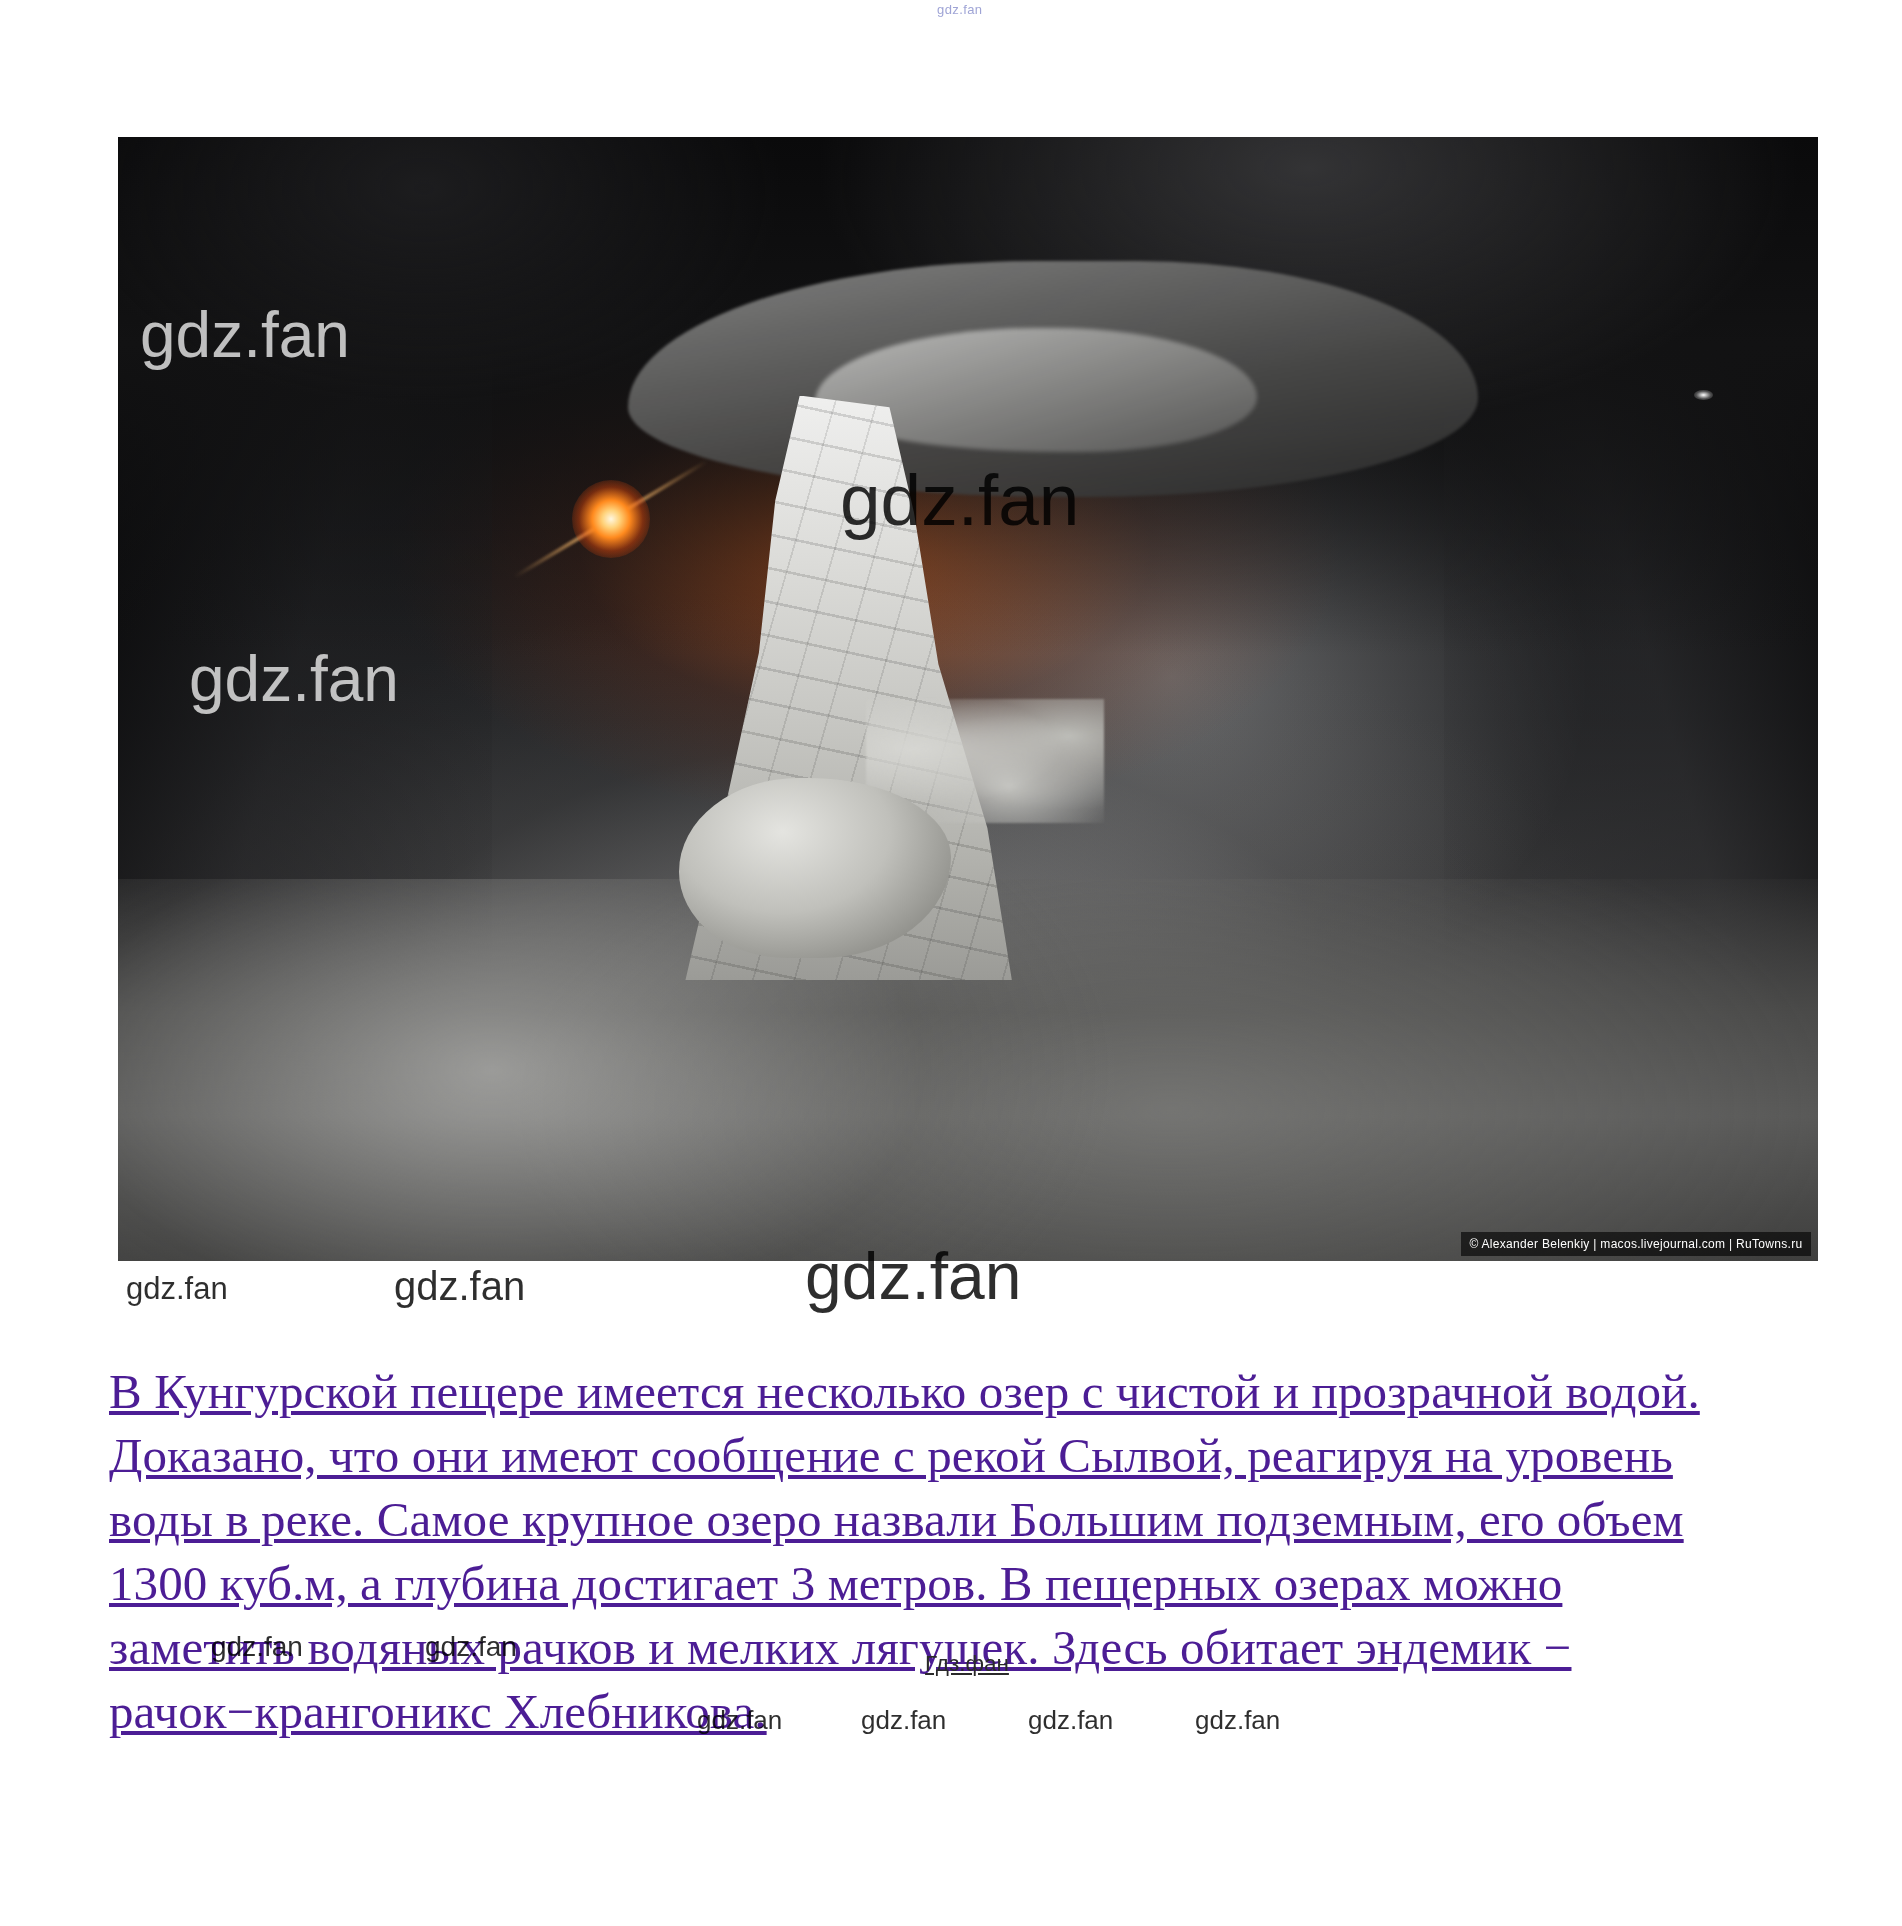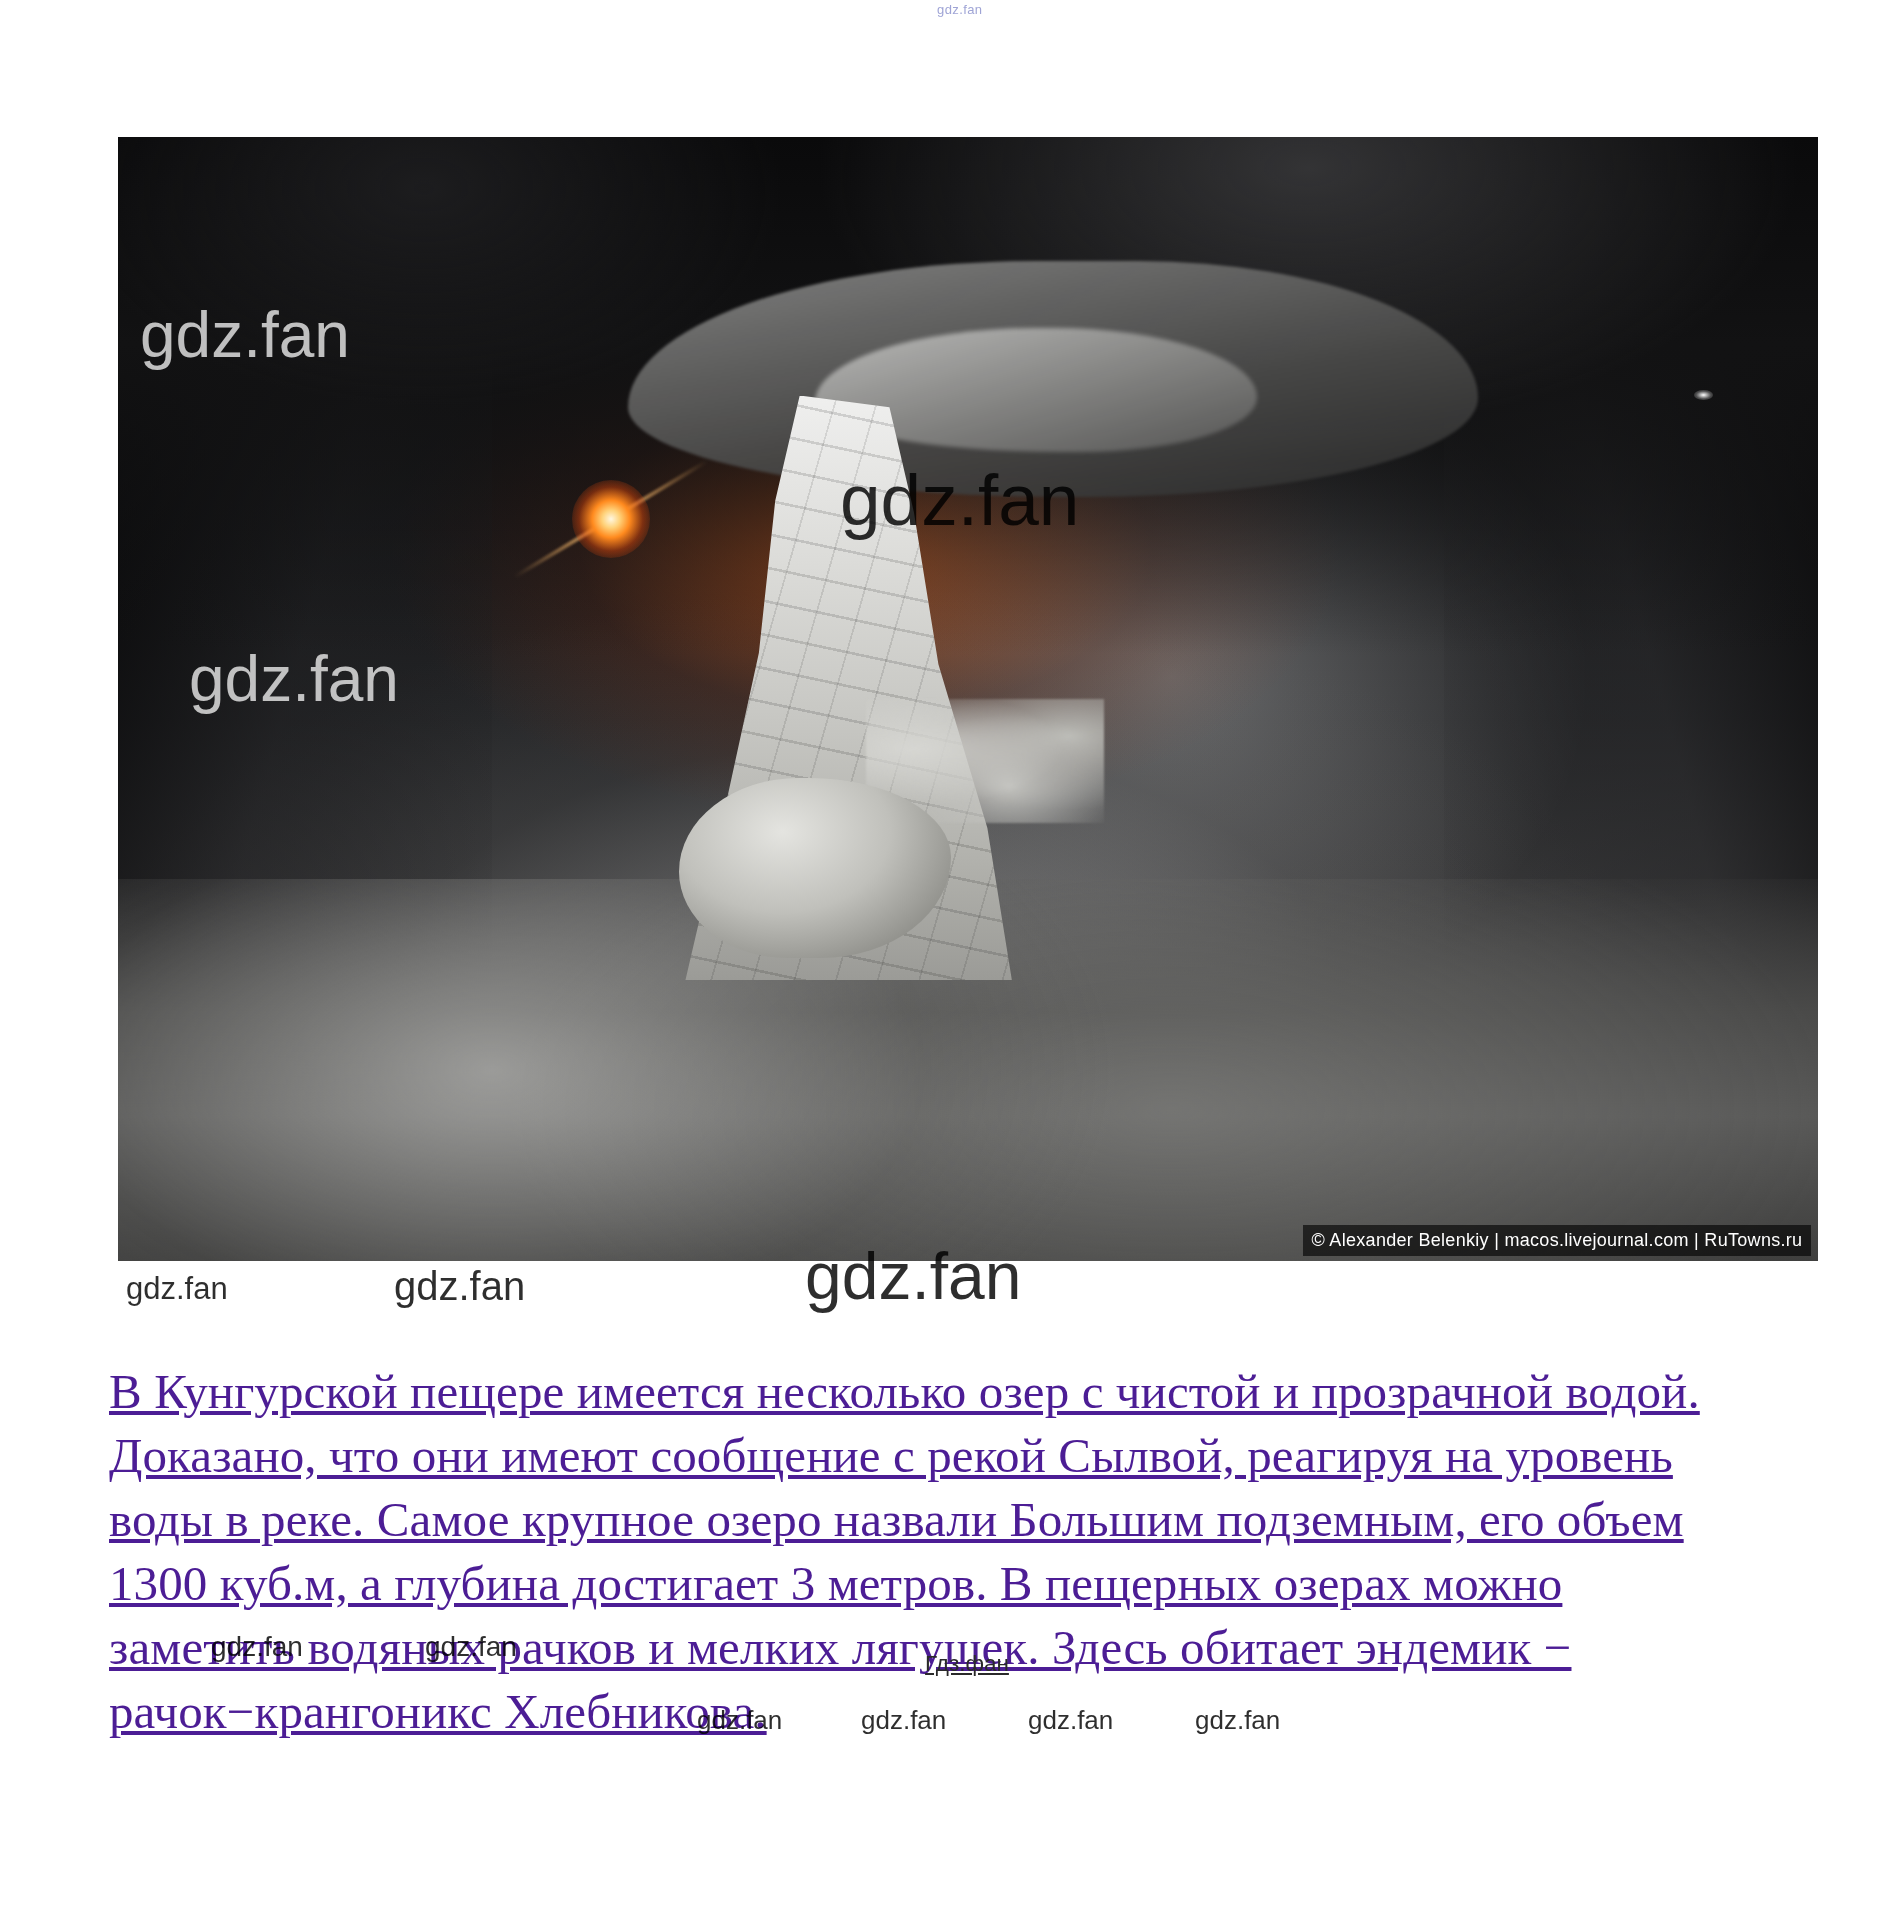--- a/index.html
+++ b/index.html
@@ -173,21 +173,21 @@
     background: radial-gradient(ellipse, #fff 0%, rgba(255,255,255,.25) 55%, rgba(255,255,255,0) 100%);
     border-radius: 50%;
   }
   .photo-credit {
     position: absolute;
     right: 7px;
     bottom: 5.2px;
     background: rgba(0,0,0,.62);
     color: #ffffff;
     font-family: "Liberation Sans", sans-serif;
-    font-size: 18px;
+    font-size: 12px;
     letter-spacing: 0.3px;
     padding: 4.3px 8.6px 5.2px 8.6px;
     white-space: nowrap;
   }
 
   
   .body-text {
     position: absolute;
     left: 93px;
     top: 1311px;

